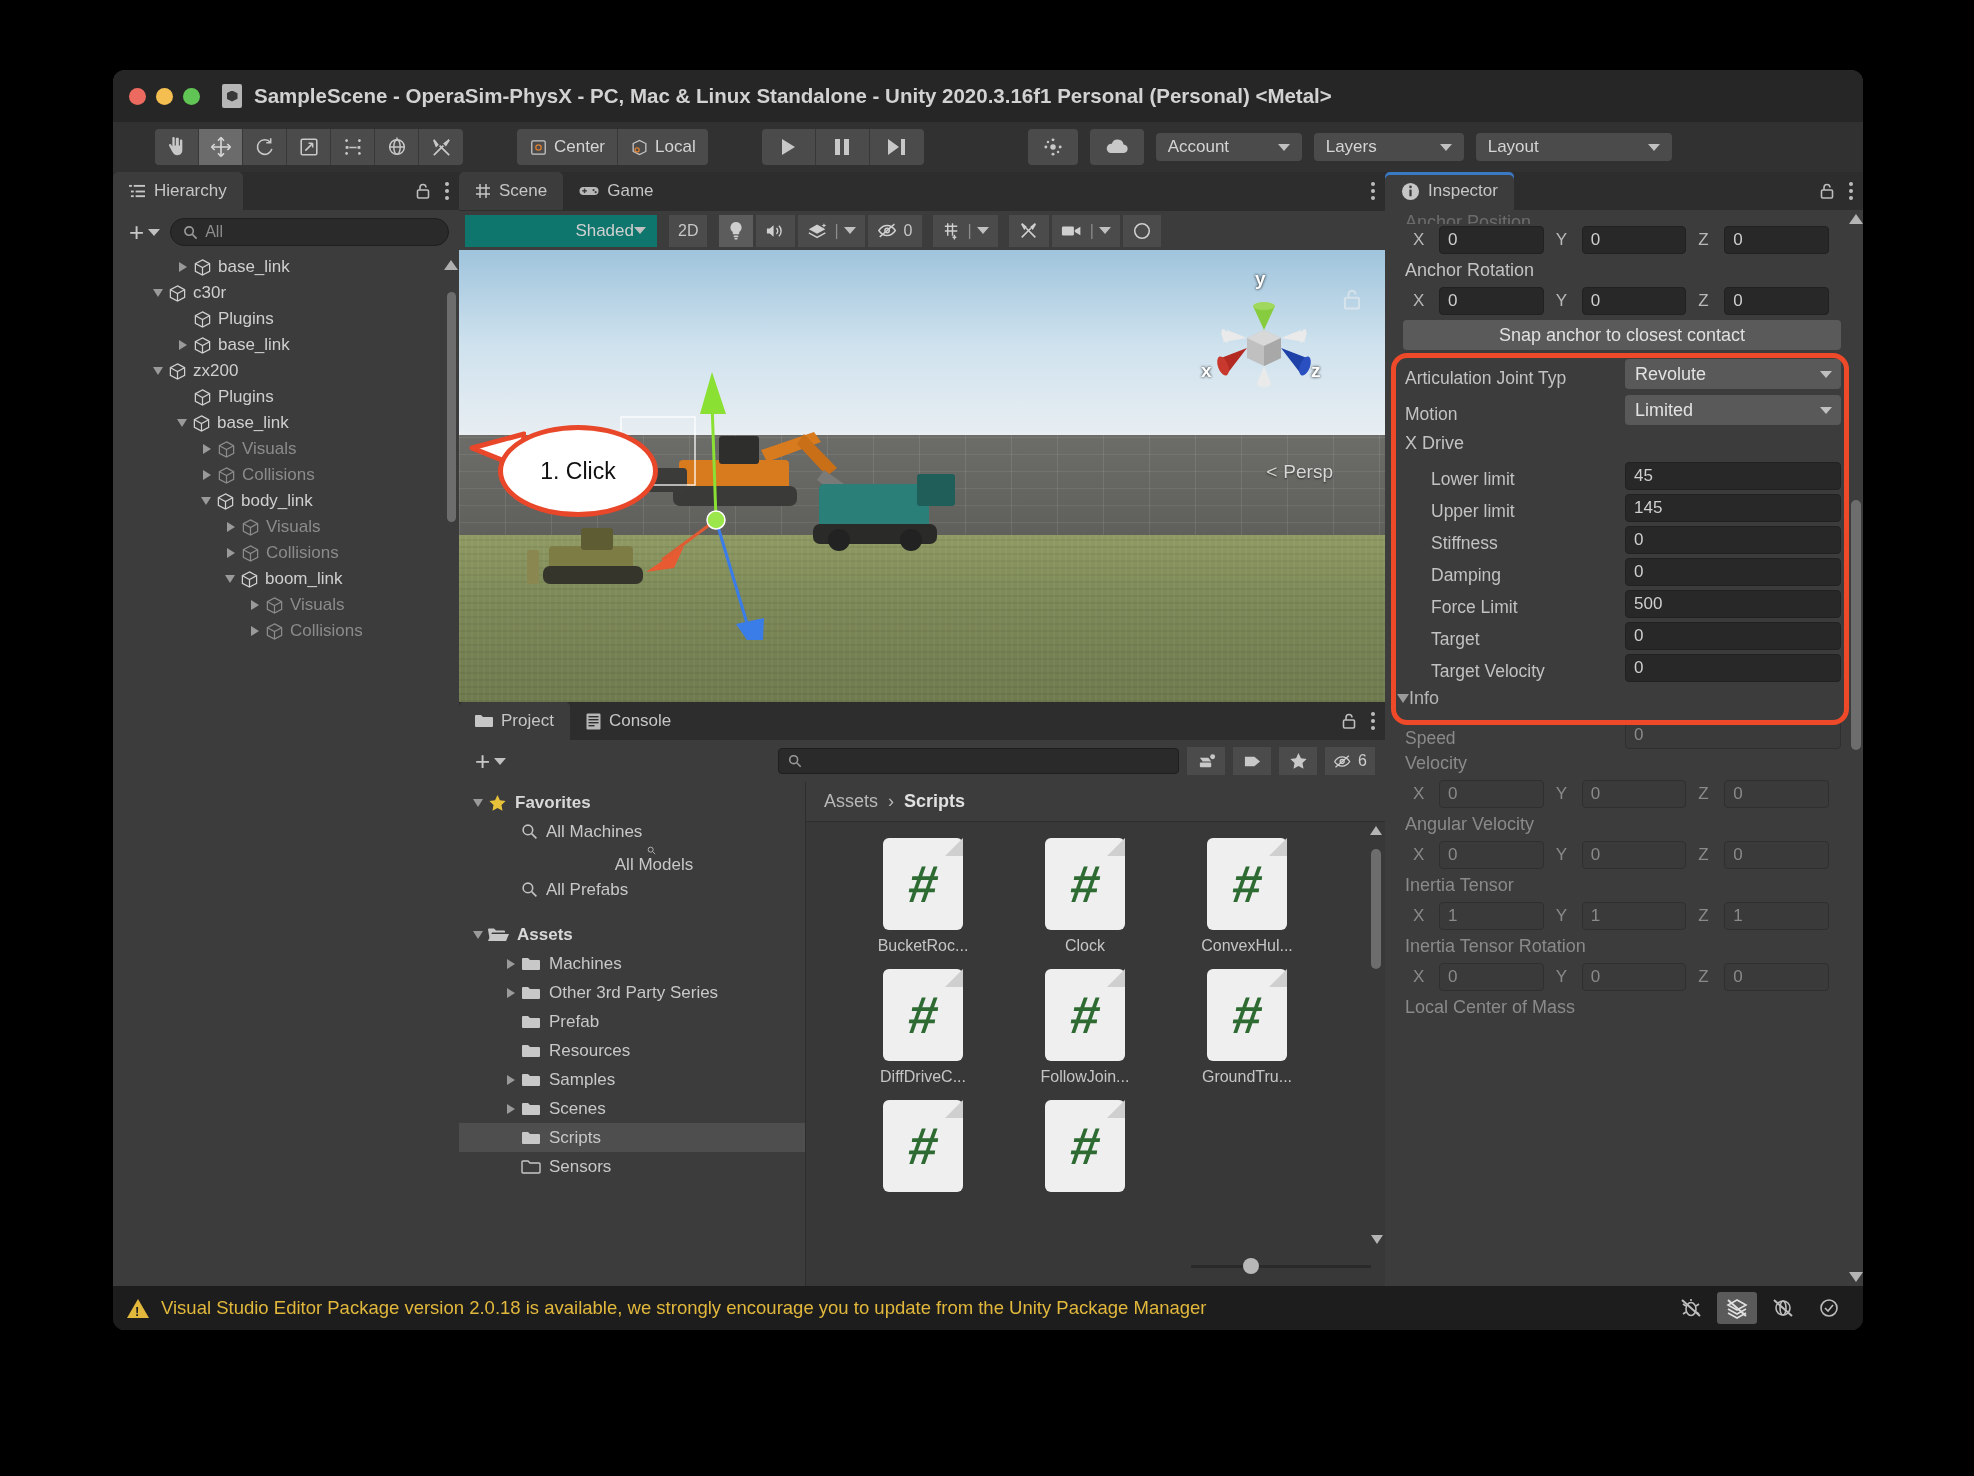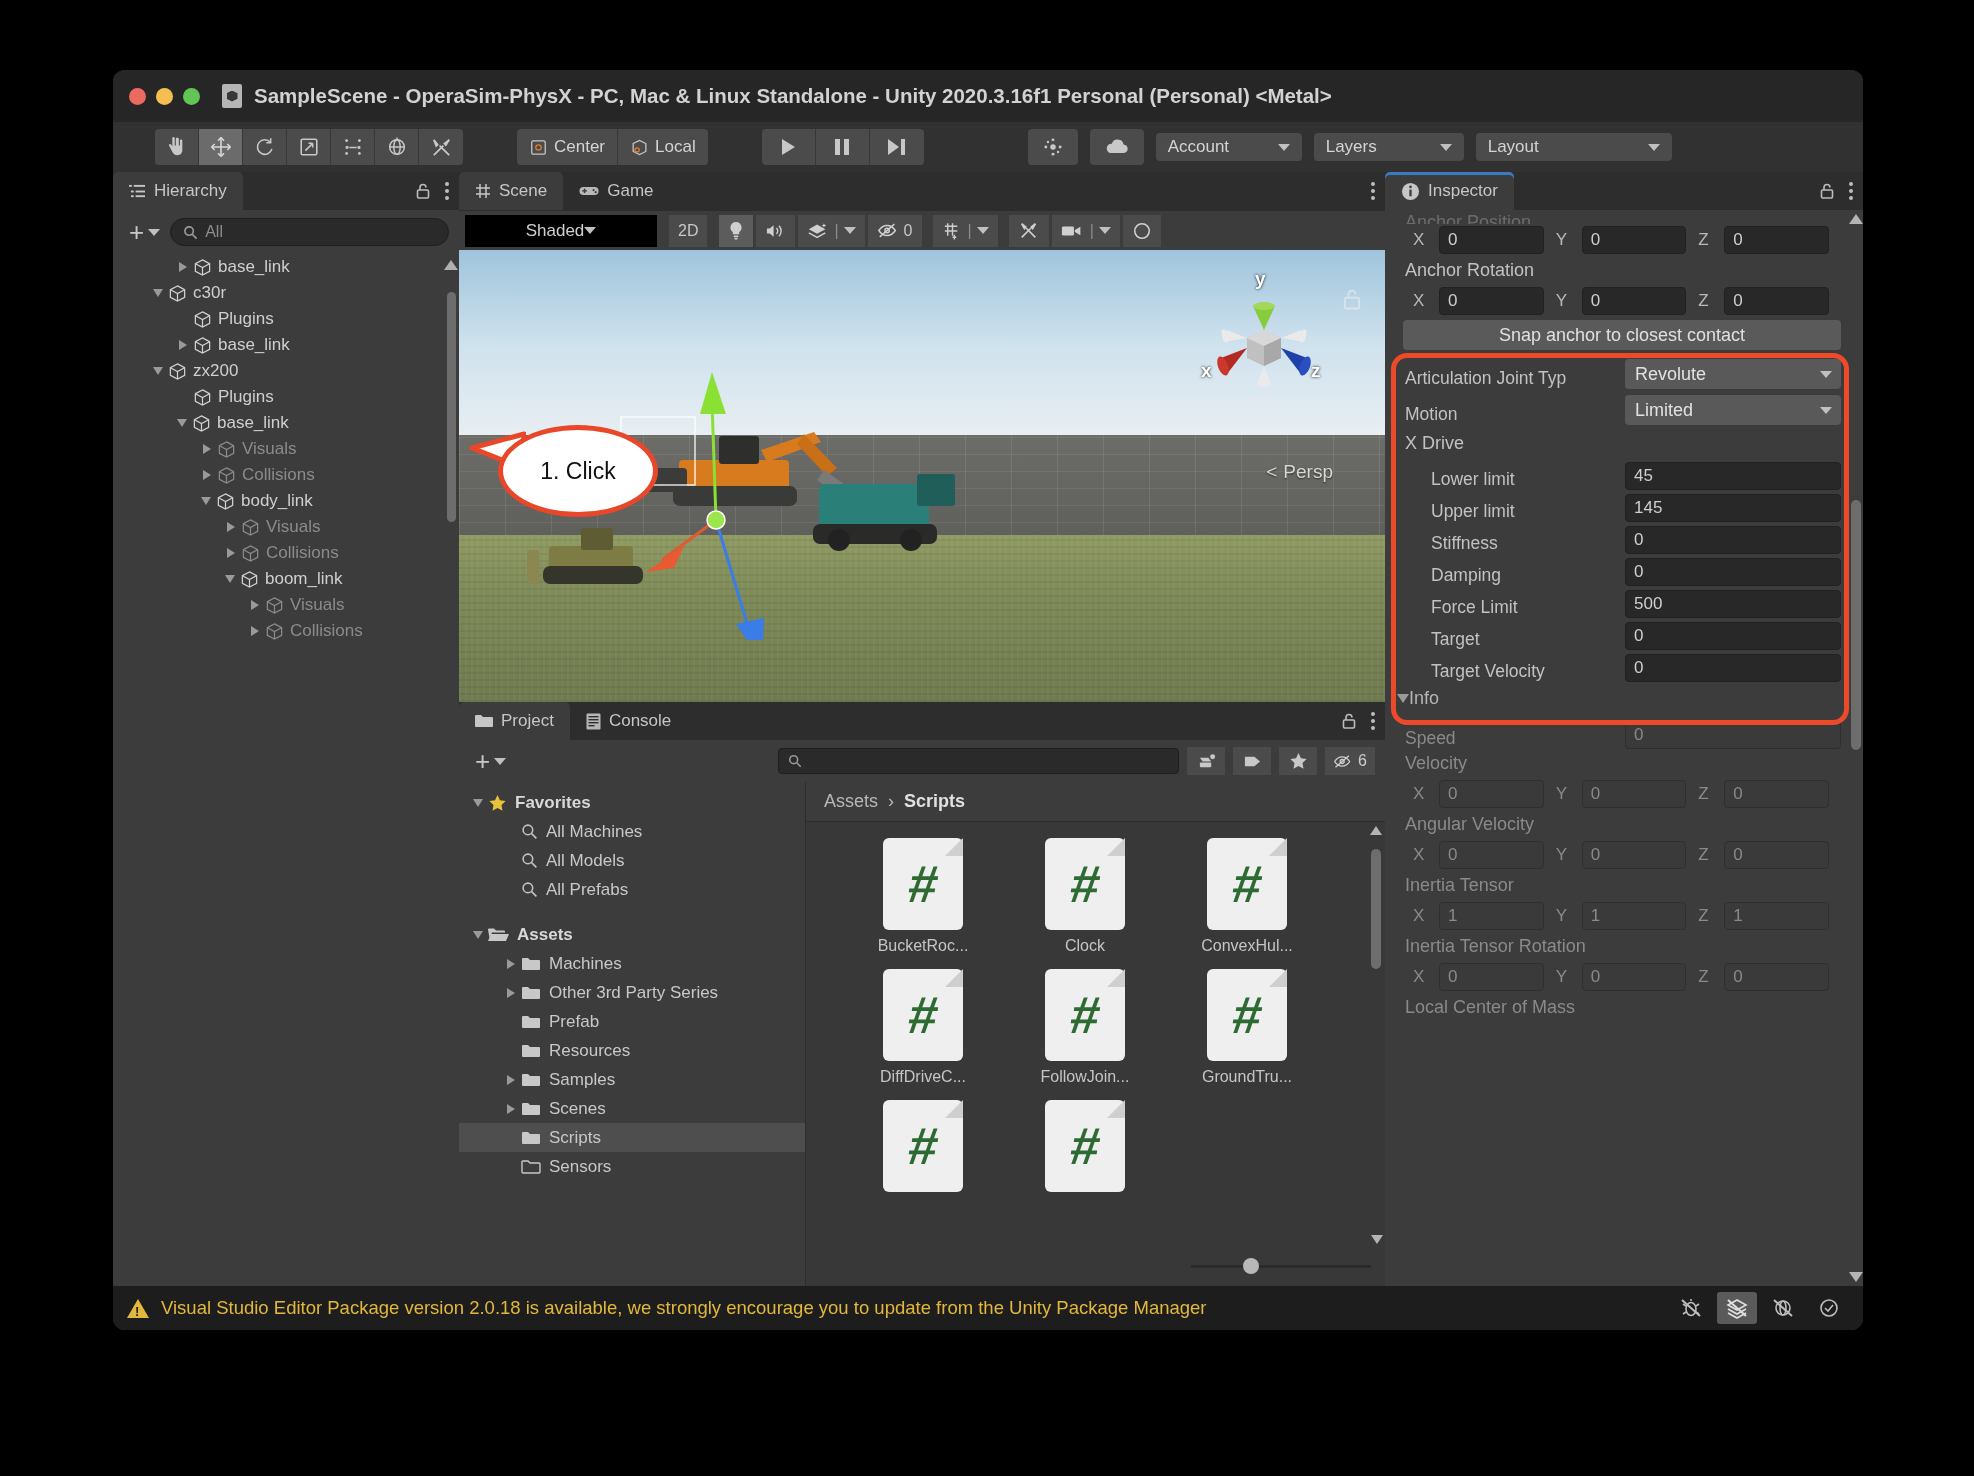--- a/index.html
+++ b/index.html
@@ -195,22 +195,22 @@
     height: 40px; background: #3c3c3c;
     display: flex; align-items: center; padding: 0 6px; gap: 3px;
     border-top: 1px solid #2d2d2d;
   }
   .sbtn {
     height: 32px; background: #4b4b4b;
     display: flex; align-items: center; justify-content: center;
     padding: 0 9px; color: #c8c8c8; font-size: 16px; cursor: pointer;
   }
   .shaded-dd {
-    width: 192px; height: 32px; background: #000000;
-    display: flex; align-items: center; justify-content: center;
+    width: 192px; height: 32px; background: #0f766e;
+    display: flex; align-items: center; justify-content: flex-end;
     padding: 0 11px; color: #d0d0d0; font-size: 17px; cursor: pointer;
   }
   #scene-canvas { flex: 1; position: relative; overflow: hidden; }
   #sky {
     position:absolute;left:0;top:0;right:0;height:41%;
     background: linear-gradient(#9fc4dc 0%, #cfe2ee 52%, #e8eef2 100%);
   }
   #horizon-dark {
     position:absolute;left:0;top:41%;right:0;height:26%;
     background: linear-gradient(#6c6c68, #5d5d59);
@@ -962,21 +962,21 @@
                 <span>Favorites</span>
               </div>
               <div class="prow" style="padding-left: 44px;">
                 <span class="arrow none"></span>
                 <svg width="17" height="17" viewBox="0 0 16 16" fill="none" stroke="#c2c2c2" stroke-width="1.5" style="margin:0 8px 0 2px">
                   <circle cx="6.5" cy="6.5" r="4.5"></circle>
                   <path d="M10 10l4.5 4.5"></path>
                 </svg>
                 <span>All Machines</span>
               </div>
-              <div class="prow" style="padding-left: 44px;">
+              <div class="prow" style="padding-left: 44px; flex-direction: column;">
                 <span class="arrow none"></span>
                 <svg width="17" height="17" viewBox="0 0 16 16" fill="none" stroke="#c2c2c2" stroke-width="1.5" style="margin:0 8px 0 2px">
                   <circle cx="6.5" cy="6.5" r="4.5"></circle>
                   <path d="M10 10l4.5 4.5"></path>
                 </svg>
                 <span>All Models</span>
               </div>
               <div class="prow" style="padding-left: 44px;">
                 <span class="arrow none"></span>
                 <svg width="17" height="17" viewBox="0 0 16 16" fill="none" stroke="#c2c2c2" stroke-width="1.5" style="margin:0 8px 0 2px">

